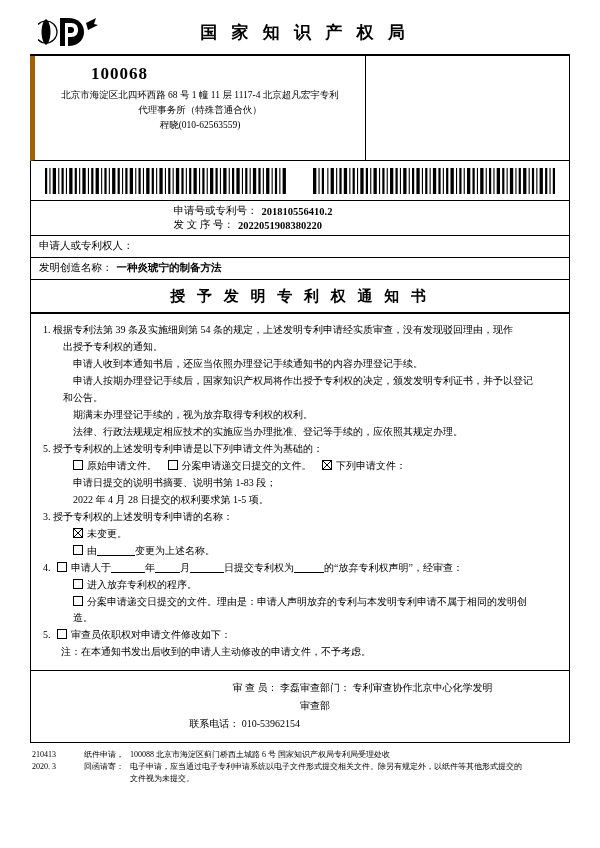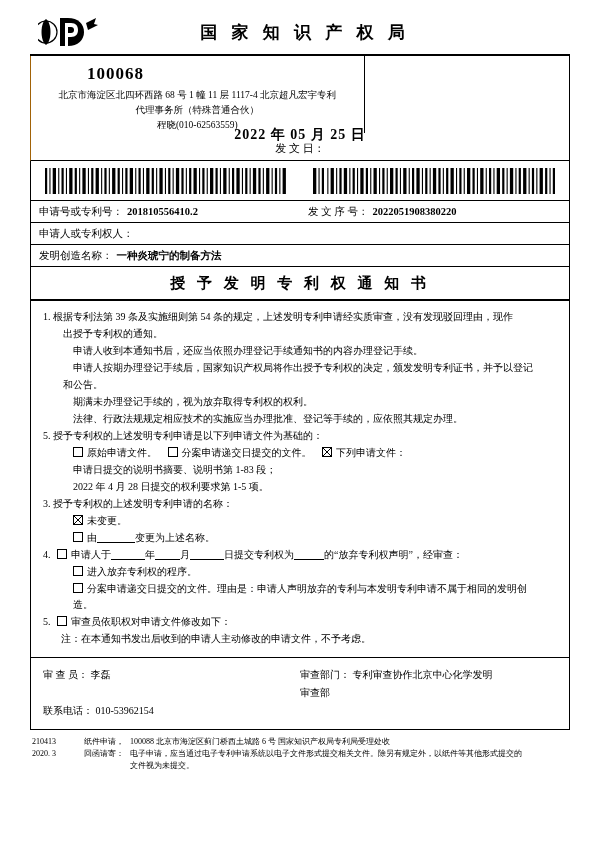--- a/index.html
+++ b/index.html
@@ -43,26 +43,25 @@
     text-align: center;
     font-size: 17px;
     font-weight: bold;
     letter-spacing: 5px;
     padding-right: 60px;
     font-family: "Liberation Serif", serif;
   }
 
   
   .topbox {
-    border-left: 1px solid #a16207;
+    border-left: 5px solid #a16207;
     border-right: 1px solid #000;
     border-bottom: 1px solid #000;
     display: flex;
     height: 104px;
-    flex-direction: column;
   }
   .topbox-left {
     width: 62%;
     border-right: 1px solid #000;
     box-sizing: border-box;
     padding: 8px 6px 0 6px;
     text-align: center;
   }
   .zipcode {
     font-size: 17px;
@@ -119,20 +118,21 @@
   .frow {
     border-left: 1px solid #000;
     border-right: 1px solid #000;
     border-bottom: 1px solid #000;
     box-sizing: border-box;
     display: flex;
     font-size: 10.5px;
     min-height: 22px;
     align-items: center;
     padding: 3px 0;
+    flex-direction: column;
   }
   .fcell {
     display: flex;
     align-items: center;
     padding: 0 8px;
     box-sizing: border-box;
   }
   .fcell.half { width: 50%; }
   .fcell.full { width: 100%; text-align: right; }
   .flabel { white-space: nowrap; }
@@ -204,21 +204,21 @@
     border-left: 1px solid #000;
     border-right: 1px solid #000;
     border-bottom: 1px solid #000;
     box-sizing: border-box;
     padding: 8px 12px 10px 12px;
     font-size: 10px;
     line-height: 18px;
     height: 72px;
   }
   .sigrow { display: flex; }
-  .sigrow .c1 { width: 50%; }
+  .sigrow .c1 { width: 50%; text-align: right; }
   .sigrow .c2 { flex: 1; }
 
   
   .footer {
     display: flex;
     font-size: 8px;
     line-height: 12px;
     padding: 6px 2px 0 2px;
   }
   .footer-left { width: 52px; flex: none; }
@@ -245,24 +245,20 @@
     </div>
     <div class="header-title">国 家 知 识 产 权 局</div>
   </div>
 
   <div class="topbox">
     <div class="topbox-left">
       <div class="zipcode">100068</div>
       <div class="addr-line">北京市海淀区北四环西路 68 号 1 幢 11 层 1117-4 北京超凡宏宇专利</div>
       <div class="addr-line">代理事务所（特殊普通合伙）</div>
       <div class="addr-line">程晓(010-62563559)</div>
-    </div>
-    <div class="topbox-right">
-      <div class="send-label">发 文 日：</div>
-      <div class="send-date">2022 年 05 月 25 日</div>
     </div>
   </div>
 
   <div class="barcode-row">
     <svg class="barcode" viewBox="0 0 220 26" preserveAspectRatio="none">
       <g fill="#000">
         <rect x="0" y="0" width="2" height="26"></rect>
           <rect x="4" y="0" width="1" height="26"></rect>
         <rect x="7" y="0" width="3" height="26"></rect>
           <rect x="12" y="0" width="1" height="26"></rect>

